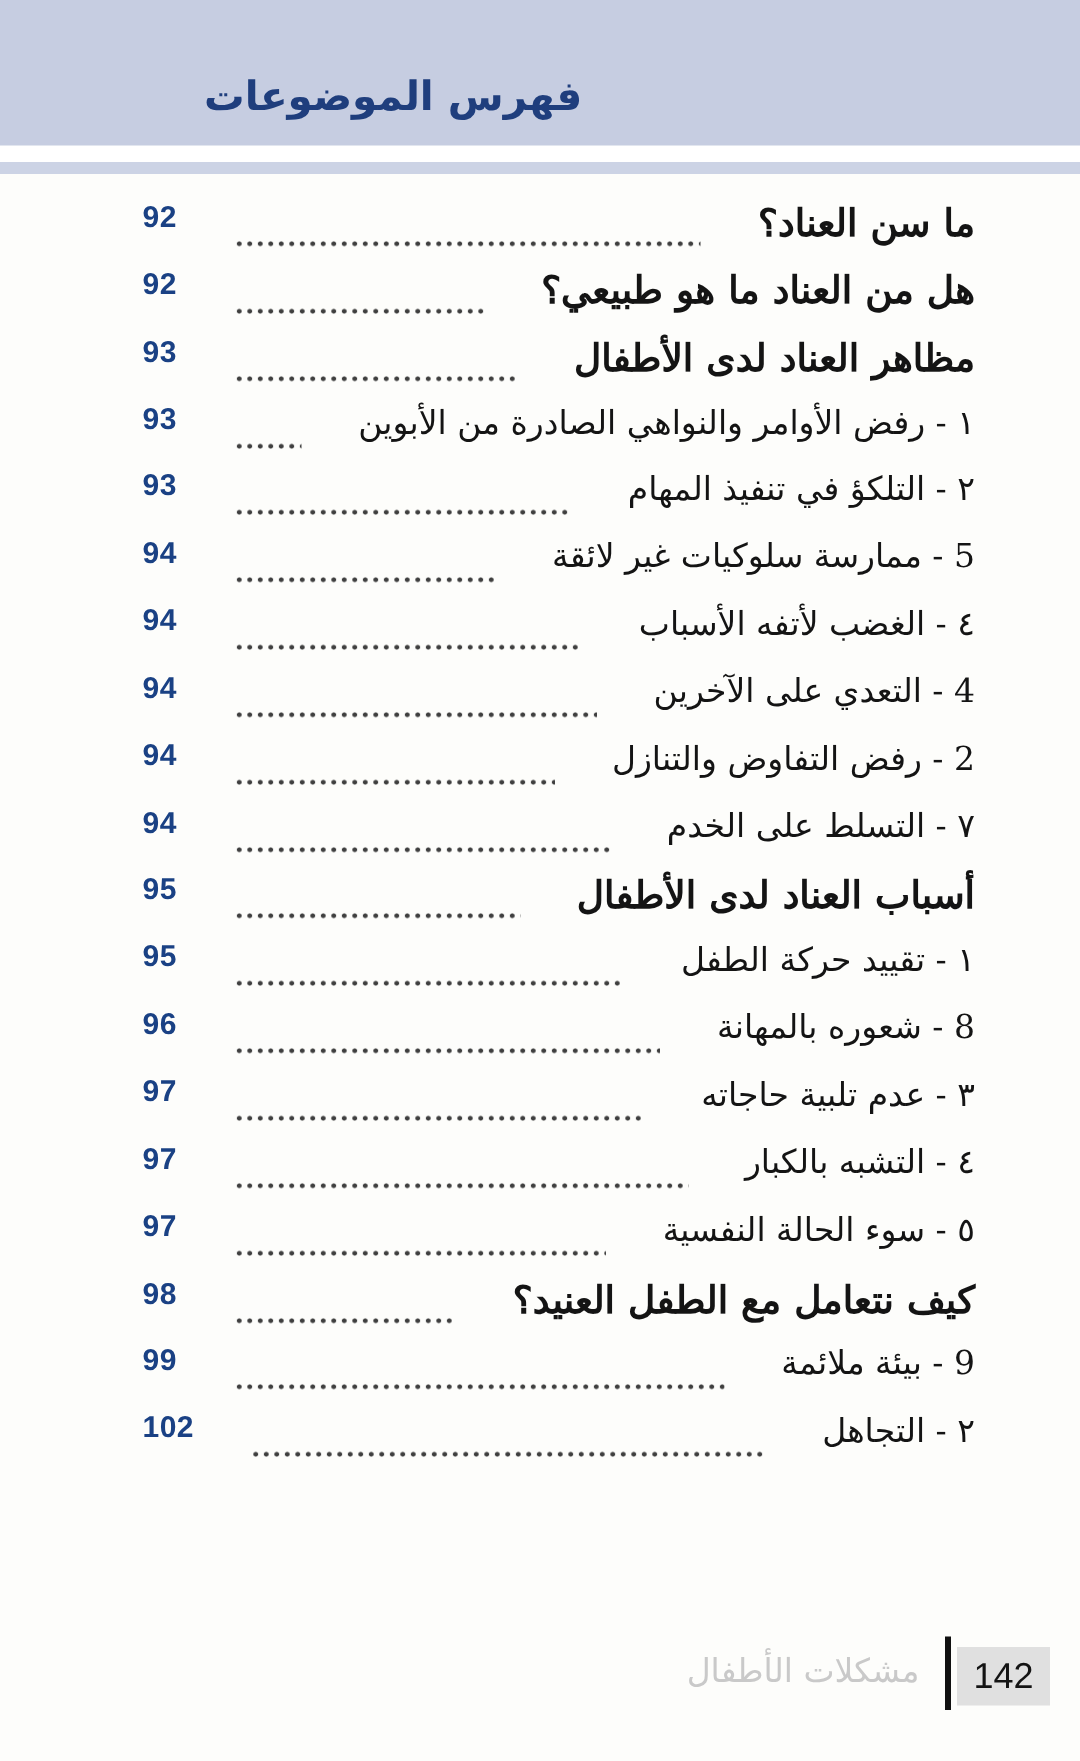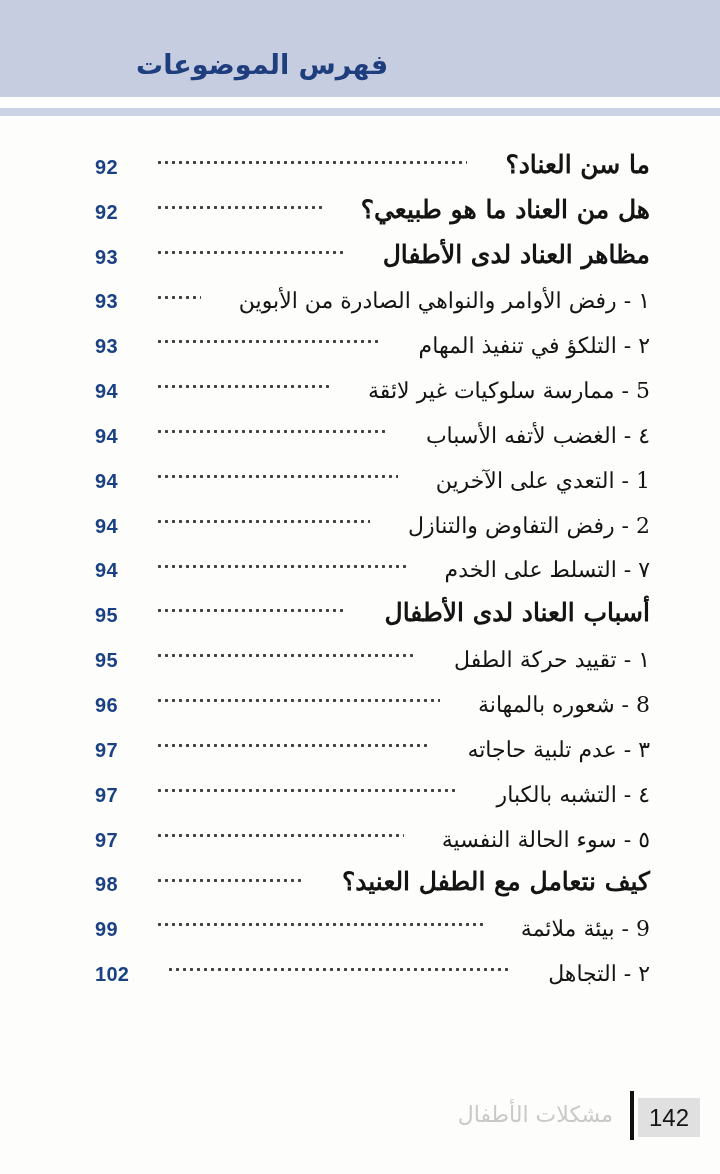--- a/index.html
+++ b/index.html
@@ -29,21 +29,21 @@
   }
   .gap{height:11px;background:#ffffff;}
   .rule{height:8px;background:#ccd3e5;}
 
   
   .toc{
     position:absolute;left:95px;right:70px;top:134px;
   }
   .row{
     height:44.85px;
-    display:flex;align-items:flex-end;gap:35px;
+    display:flex;align-items:flex-start;gap:35px;
   }
   .num{
     font-family:"Liberation Sans","DejaVu Sans",sans-serif;
     font-weight:bold;font-size:20px;
     color:var(--toc-page-number);
     letter-spacing:0.3px;
     white-space:nowrap;
   }
   .leader{
     flex:1;align-self:stretch;
@@ -127,21 +127,21 @@
       <span class="label">5 - ممارسة سلوكيات غير لائقة</span>
     </div>
       <div class="row">
       <span class="num">94</span>
       <span class="leader"></span>
       <span class="label">٤ - الغضب لأتفه الأسباب</span>
     </div>
       <div class="row">
       <span class="num">94</span>
       <span class="leader"></span>
-      <span class="label">1 - التعدي على الآخرين</span>
+      <span class="label">4 - التعدي على الآخرين</span>
     </div>
       <div class="row">
       <span class="num">94</span>
       <span class="leader"></span>
       <span class="label">2 - رفض التفاوض والتنازل</span>
     </div>
       <div class="row">
       <span class="num">94</span>
       <span class="leader"></span>
       <span class="label">٧ - التسلط على الخدم</span>

